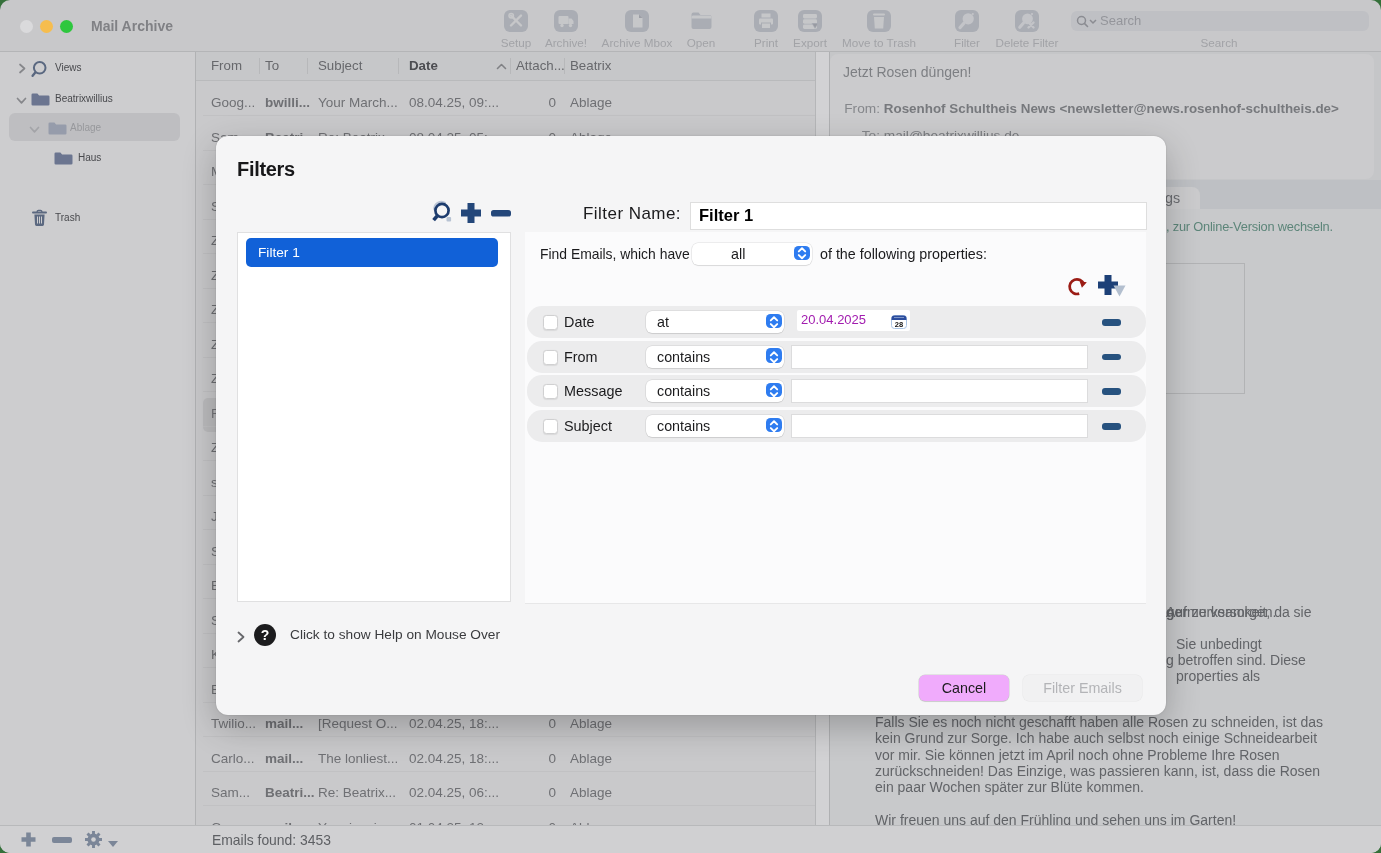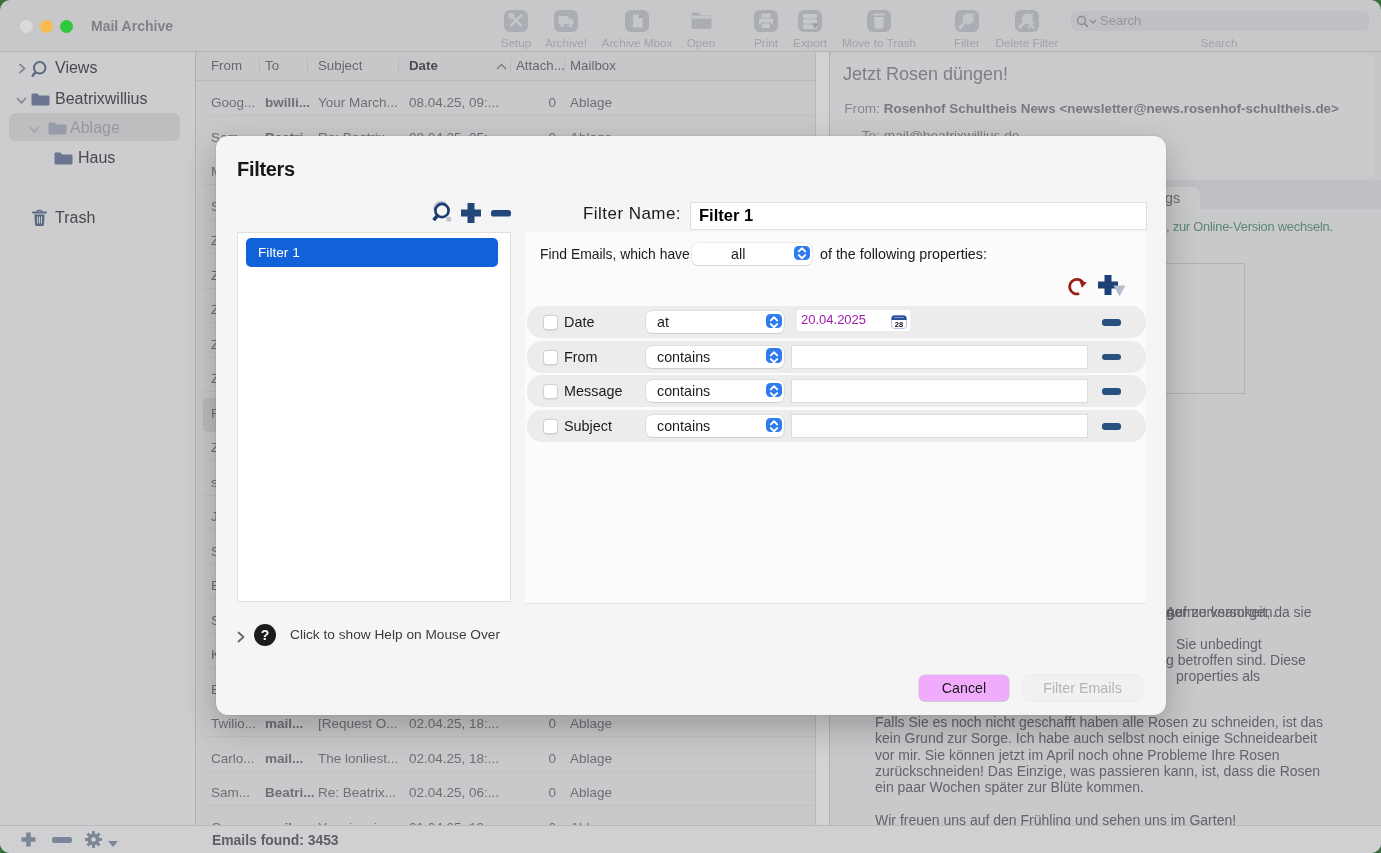--- a/index.html
+++ b/index.html
@@ -9,40 +9,40 @@
   
   .tl{position:absolute;top:20px;width:13px;height:13px;border-radius:50%;}
   #title{position:absolute;left:91px;top:18px;font-size:14px;font-weight:bold;color:#808185;}
   #toolbarline{position:absolute;left:0;top:51px;width:1381px;height:1px;background:#b4b5b7;}
   .tbtn{position:absolute;top:10px;width:24px;height:22px;background:#aaadb4;border-radius:6px;}
   .tlabel{position:absolute;top:36px;font-size:11.7px;color:#a2a3a7;text-align:center;width:120px;}
   #searchfield{position:absolute;left:1071px;top:11px;width:298px;height:20px;background:#bfc0c4;border-radius:6px;color:#94959b;font-size:13px;line-height:20px;}
   
   #sidebar{position:absolute;left:0;top:52px;width:195px;height:773px;background:#cdcdcf;}
   #sidebarline{position:absolute;left:195px;top:52px;width:1px;height:773px;background:#b1b2b4;}
-  .srow{position:absolute;left:0;width:195px;height:28px;font-size:16px;color:#48494d;line-height:28px;}
+  .srow{position:absolute;left:0;width:195px;height:28px;font-size:10px;color:#48494d;line-height:28px;}
   
   #list{position:absolute;left:196px;top:52px;width:619px;height:773px;background:#c9c9cb;}
   #listheader{position:absolute;left:196px;top:52px;width:619px;height:28px;background:#c6c7c9;border-bottom:1px solid #b9babc;font-size:13.3px;color:#67686c;line-height:28px;}
   .hsep{position:absolute;top:6px;width:1px;height:16px;background:#b7b8ba;}
   .mrow{position:absolute;left:196px;width:619px;height:34px;font-size:13.5px;color:#6f7074;line-height:34px;}
   .rsep{position:absolute;left:203px;width:612px;height:1px;background:#c1c1c3;}
   .c1{position:absolute;left:15px;}.c2{position:absolute;left:69px;font-weight:bold;}.c3{position:absolute;left:122px;}
   .c4{position:absolute;left:213px;}.c5{position:absolute;left:340px;width:20px;text-align:right;}.c6{position:absolute;left:374px;}
   #selrow{position:absolute;left:203px;top:398px;width:609px;height:34px;background:#bcbcbe;border-radius:5px;}
   
   #scrollstrip{position:absolute;left:815px;top:52px;width:13px;height:773px;background:#d2d2d4;border-left:1px solid #b5b6b8;border-right:1px solid #afb0b2;}
   #rpanel{position:absolute;left:830px;top:52px;width:551px;height:773px;background:#c5c6c8;}
   #hdrbox{position:absolute;left:830px;top:54px;width:544px;height:125px;background:#cbcbcd;border-radius:8px;}
   #tabbar{position:absolute;left:830px;top:180px;width:551px;height:29px;background:#bec0c4;}
   #tab{position:absolute;left:1118px;top:187px;width:82px;height:22px;background:#cbcbcd;border-radius:8px 8px 0 0;}
   #rcontent{position:absolute;left:830px;top:209px;width:551px;height:616px;background:#c8c9cb;}
   .bodytext{font-size:14px;color:#626468;line-height:16.3px;}
   
-  #footer{position:absolute;left:0;top:825px;width:1381px;height:28px;background:#d0d0d2;border-top:1px solid #b8b9bb;font-weight:bold;}
+  #footer{position:absolute;left:0;top:825px;width:1381px;height:28px;background:#d0d0d2;border-top:1px solid #b8b9bb;}
   
   #dialog{position:absolute;left:216px;top:136px;width:950px;height:579px;background:#f5f5f6;border-radius:12px;box-shadow:0 12px 34px rgba(0,0,0,0.24),0 0 1.5px rgba(0,0,0,0.22);}
   #dlgtitle{position:absolute;left:21px;top:22px;font-size:20px;letter-spacing:-0.3px;font-weight:bold;color:#18181a;}
   #flist{position:absolute;left:21px;top:96px;width:272px;height:368px;background:#ffffff;border:1px solid #e0e0e1;}
   #frow{position:absolute;left:8px;top:5px;width:252px;height:29px;background:#1161d8;border-radius:5px;color:#fff;font-size:13.7px;line-height:29px;}
   .prow{position:absolute;left:311px;width:619px;height:32px;background:#ececed;border-radius:15px;}
   .pcheck{position:absolute;left:16px;top:9px;width:13px;height:13px;background:#fff;border:0.5px solid #d0d0d1;border-radius:3.5px;box-shadow:0 0.5px 1px rgba(0,0,0,0.08);}
   .plabel{position:absolute;left:37px;top:0;font-size:14.4px;color:#1b1b1d;line-height:32px;}
   .pselect{position:absolute;left:119px;top:5px;width:138px;height:22px;background:#fff;border-radius:6px;box-shadow:0 0 0 0.5px rgba(0,0,0,0.12),0 1px 1px rgba(0,0,0,0.08);font-size:14.3px;color:#1b1b1d;line-height:22px;}
   .pstep{position:absolute;right:2.5px;top:2.5px;width:16px;height:14.5px;background:#2e7cf0;border-radius:4.5px;}
@@ -195,21 +195,21 @@
   <div id="list"></div>
   <div id="listheader">
     <span style="position:absolute;left:15px;">From</span>
     <span style="position:absolute;left:69px;">To</span>
     <span style="position:absolute;left:122px;">Subject</span>
     <span style="position:absolute;left:213px;color:#4c4d51;font-weight:bold;">Date</span>
     <svg style="position:absolute;left:300px;top:11px;" width="11" height="7" viewBox="0 0 11 7">
         <path d="M1.5 5.5 L5.5 1.5 L9.5 5.5" fill="none" stroke="#808185" stroke-width="1.6" stroke-linecap="round" stroke-linejoin="round"></path>
       </svg>
     <span style="position:absolute;left:320px;">Attach...</span>
-    <span style="position:absolute;left:374px;">Mailbox</span>
+    <span style="position:absolute;left:374px;">Beatrix</span>
     <div class="hsep" style="left:63px;"></div>
     <div class="hsep" style="left:111px;"></div>
     <div class="hsep" style="left:202px;"></div>
     <div class="hsep" style="left:314px;"></div>
     <div class="hsep" style="left:368px;"></div>
   </div>
   <div id="mailrows">
     <div id="selrow"></div>
     <div class="mrow" style="top:86px;">
         <span class="c1">Goog...</span>
@@ -326,21 +326,21 @@
     <div class="rsep" style="top:667px;"></div>
     <div class="rsep" style="top:701.5px;"></div>
     <div class="rsep" style="top:736px;"></div>
     <div class="rsep" style="top:770.5px;"></div>
     <div class="rsep" style="top:805px;"></div>
   </div>
 
   <div id="rpanel"></div>
   <div id="scrollstrip"></div>
   <div id="hdrbox">
-    <div style="position:absolute;left:13px;top:10px;font-size:18px;color:#7d7f83;">Jetzt Rosen düngen!</div>
+    <div style="position:absolute;left:13px;top:10px;font-size:14px;color:#7d7f83;">Jetzt Rosen düngen!</div>
     <div style="position:absolute;left:10px;top:47px;font-size:13.7px;color:#85878b;"><span style="display:inline-block;width:40px;text-align:right;">From:</span> <b style="color:#77797d;font-size:13.4px;">Rosenhof Schultheis News &lt;newsletter@news.rosenhof-schultheis.de&gt;</b></div>
     <div style="position:absolute;left:10px;top:74px;font-size:13.7px;color:#85878b;"><span style="display:inline-block;width:40px;text-align:right;">To:</span> <span style="color:#7b7d81;">mail@beatrixwillius.de</span></div>
   </div>
   <div id="tabbar"></div>
   <div id="tab">
       <span style="position:absolute;left:47px;top:3px;font-size:14.3px;color:#6b6d71;">gs</span>
     </div>
   <div id="rcontent"></div>
   <div class="abs bodytext" style="left:1166px;top:219px;color:#5c8579;font-size:12.8px;letter-spacing:-0.2px;">, <span>zur Online-Version wechseln.</span></div>
   <div class="abs" style="left:1110px;top:263px;width:133px;height:129px;border:1px solid #b2b3b5;"></div>

